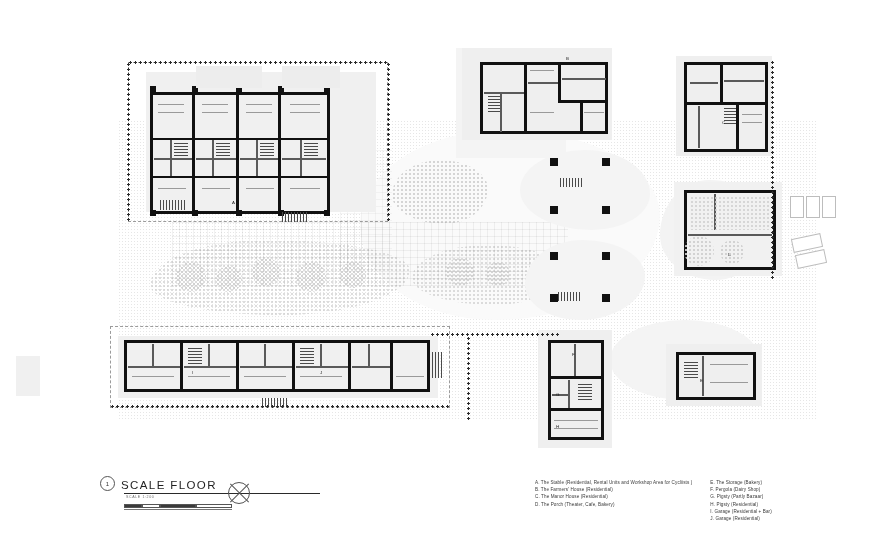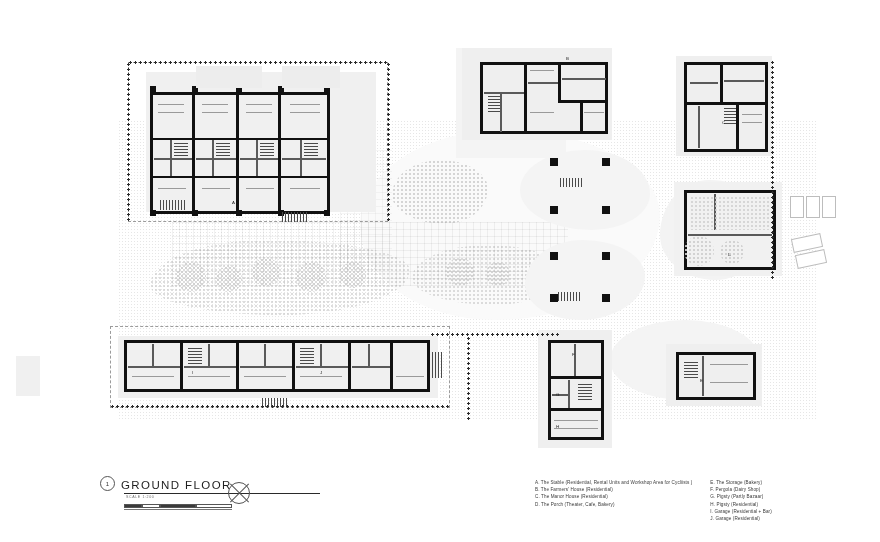--- a/index.html
+++ b/index.html
@@ -477,21 +477,21 @@
   <div class="hatch-dots" style="left:296px; top:262px; width:30px; height:30px; border-radius:50%; opacity:.9;"></div>
   <div class="hatch-dots" style="left:340px; top:262px; width:26px; height:26px; border-radius:50%; opacity:.9;"></div>
   <div class="hatch-dots" style="left:446px; top:258px; width:28px; height:28px; border-radius:50%; opacity:.9;"></div>
   <div class="hatch-dots" style="left:486px; top:262px; width:24px; height:24px; border-radius:50%; opacity:.9;"></div>
   <div class="hatch-dots" style="left:684px; top:236px; width:30px; height:30px; border-radius:50%; opacity:.9;"></div>
   <div class="hatch-dots" style="left:720px; top:240px; width:24px; height:24px; border-radius:50%; opacity:.9;"></div>
 
   <div id="titleblock">
     <div class="title-row">
       <div class="title-circle">1</div>
-      <div class="title-text">GROUND FLOOR</div>
+      <div class="title-text">SCALE FLOOR</div>
     </div>
     <div class="title-underline"></div>
     <div class="title-scale">SCALE 1:200</div>
 
     <div id="scalebar">
       <div class="seg fill" style="left:0; width:18px;"></div>
       <div class="seg empty" style="left:18px; width:18px;"></div>
       <div class="seg fill" style="left:36px; width:36px;"></div>
       <div class="seg empty" style="left:72px; width:36px;"></div>
       <div class="tickline"></div>

